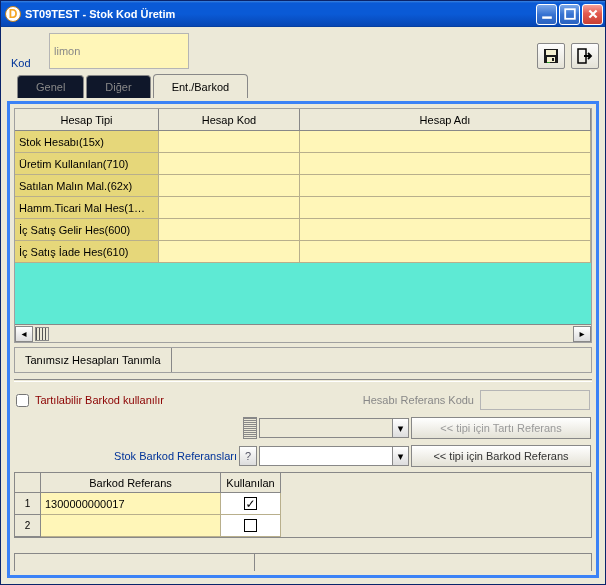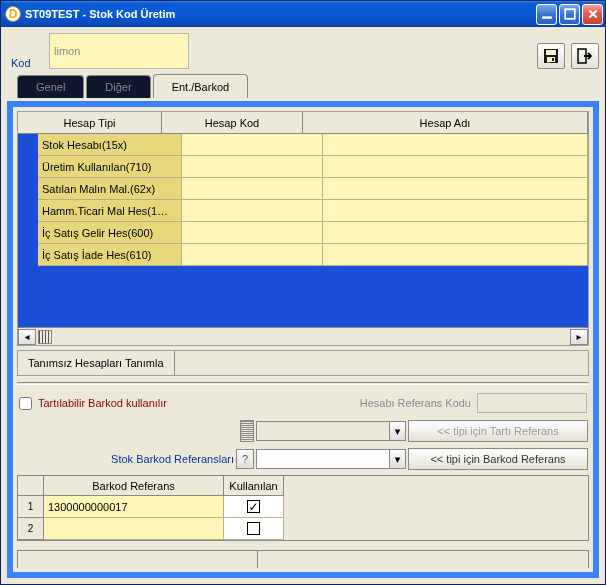--- a/index.html
+++ b/index.html
@@ -22,28 +22,28 @@
   .toprow .label { color: #003399; font-weight: normal; width: 36px; padding-left: 4px; }
   .kod-input { width: 140px; height: 36px; border: 1px solid #b5b5b5; background: #fff6b8; padding: 2px 4px; color: #888; }
   .toprow .spacer { flex: 1; }
   .iconbtn { width: 28px; height: 26px; border: 1px solid #888; background: linear-gradient(to bottom, #fdfdfd, #e4e2d6); border-radius: 2px; display: flex; align-items: center; justify-content: center; cursor: pointer; }
   .iconbtn svg { width: 16px; height: 16px; }
 
   
   .tabbar { display: flex; align-items: flex-end; height: 24px; padding-left: 10px; position: relative; bottom: -1px; z-index: 2; }
   .tab { height: 23px; padding: 0 18px; border: 1px solid #888; border-bottom: none; border-top-left-radius: 4px; border-top-right-radius: 4px; margin-right: 2px; display: flex; align-items: center; background: #0f172a; cursor: pointer; color: #888; }
   .tab.active { background: #ece9d8; color: #000; border-color: #888; height: 24px; position: relative; }
-  .mainpanel { border: 6px solid #3b82f6; background: #ece9d8; flex: 1; display: flex; flex-direction: column; padding: 4px; gap: 4px; min-height: 0; }
+  .mainpanel { border: 3px solid #3b82f6; background: #ece9d8; flex: 1; display: flex; flex-direction: column; padding: 4px; gap: 4px; min-height: 0; }
 
   
   .gridwrap { border: 1px solid #a0a0a0; background: #9f9a84; display: flex; flex-direction: column; height: 235px; }
   .grid-head { display: flex; height: 22px; }
   .grid-head .hc { border-right: 1px solid #888; border-bottom: 1px solid #888; background: #ece9d8; display: flex; align-items: center; justify-content: center; color: #000; }
   .hc.h0 { width: 144px; } .hc.h1 { width: 141px; } .hc.h2 { flex: 1; }
-  .gridbody { background: #1d4ed8; flex: 1; overflow: hidden; padding-left: 20px; }
+  .gridbody { background: #5eead4; flex: 1; overflow: hidden; }
   .row { display: flex; height: 22px; }
   .cell { border-right: 1px solid #b8af8c; border-bottom: 1px solid #b8af8c; display: flex; align-items: center; padding: 0 4px; overflow: hidden; white-space: nowrap; }
   .cell.c0 { width: 144px; background: #e6d77a; color: #000; }
   .cell.c1 { width: 141px; background: #fff6b8; }
   .cell.c2 { flex: 1; background: #fff6b8; }
 
   .scrollstrip { height: 18px; background: #ece9d8; display: flex; align-items: center; border-top: 1px solid #888; }
   .scrollstrip .sbtn { width: 18px; height: 16px; border: 1px solid #888; background: linear-gradient(to bottom,#fff,#ddd); display: flex; align-items:center; justify-content:center; font-size:10px; cursor:pointer; }
   .scrollstrip .track { flex:1; }
   .scrollstrip .sbtn.right{ margin-left:auto; }

